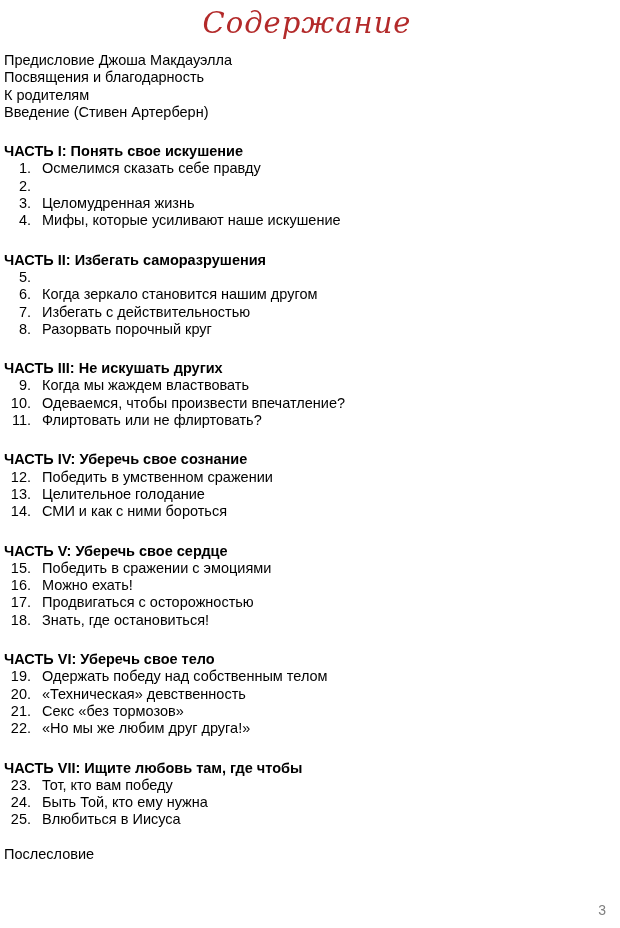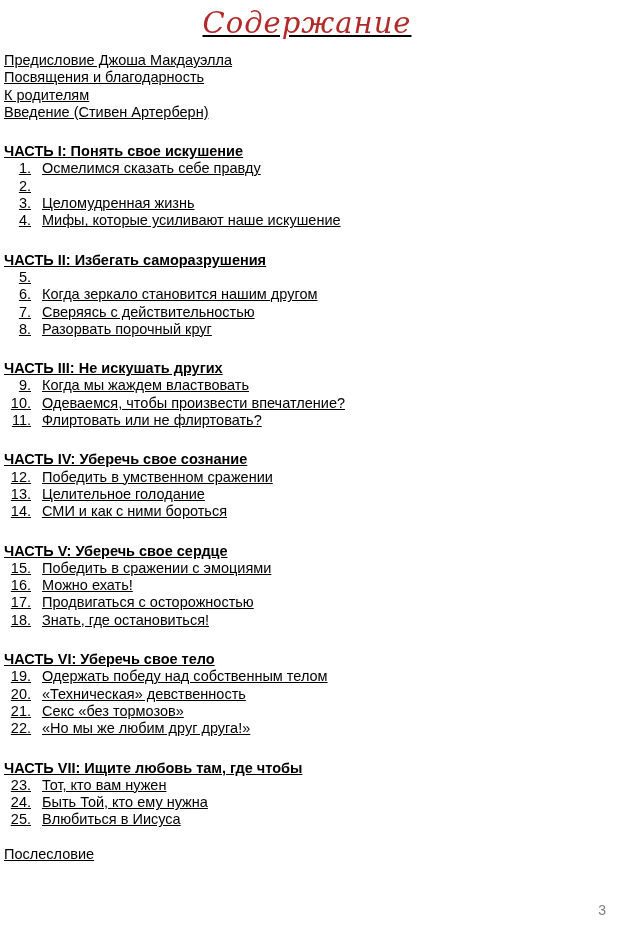--- a/index.html
+++ b/index.html
@@ -11,21 +11,20 @@
     position: relative;
     width: 620px;
     height: 928px;
     box-sizing: border-box;
     padding: 4px 10px 0 4px;
     background: #ffffff;
     font-family: "Liberation Sans", sans-serif;
     font-size: 14.5px;
     color: var(--text-color, #000000);
     overflow: hidden;
-    text-decoration: underline;
   }
   .title {
     font-family: "DejaVu Serif", serif;
     font-style: italic;
     font-weight: 500;
     color: var(--title-color, #b22222);
     text-align: center;
     font-size: 29px;
     letter-spacing: 1px;
     margin: 2px 0 12px 0;
@@ -98,21 +97,21 @@
         <div class="heading">ЧАСТЬ II: Избегать саморазрушения</div>
         <div class="item">
           <span class="num">5.</span>
         </div>
         <div class="item">
           <span class="num">6.</span>
           <span class="txt">Когда зеркало становится нашим другом</span>
         </div>
         <div class="item">
           <span class="num">7.</span>
-          <span class="txt">Сверяясь с действительностью</span>
+          <span class="txt">Избегать с действительностью</span>
         </div>
         <div class="item">
           <span class="num">8.</span>
           <span class="txt">Разорвать порочный круг</span>
         </div>
       </div>
       <div class="section">
         <div class="heading">ЧАСТЬ III: Не искушать других</div>
         <div class="item">
           <span class="num">9.</span>
@@ -177,21 +176,21 @@
         </div>
         <div class="item">
           <span class="num">22.</span>
           <span class="txt">«Но мы же любим друг друга!»</span>
         </div>
       </div>
       <div class="section">
         <div class="heading">ЧАСТЬ VII: Ищите любовь там, где чтобы</div>
         <div class="item">
           <span class="num">23.</span>
-          <span class="txt">Тот, кто вам нужен</span>
+          <span class="txt">Тот, кто вам победу</span>
         </div>
         <div class="item">
           <span class="num">24.</span>
           <span class="txt">Быть Той, кто ему нужна</span>
         </div>
         <div class="item">
           <span class="num">25.</span>
           <span class="txt">Влюбиться в Иисуса</span>
         </div>
       </div>

